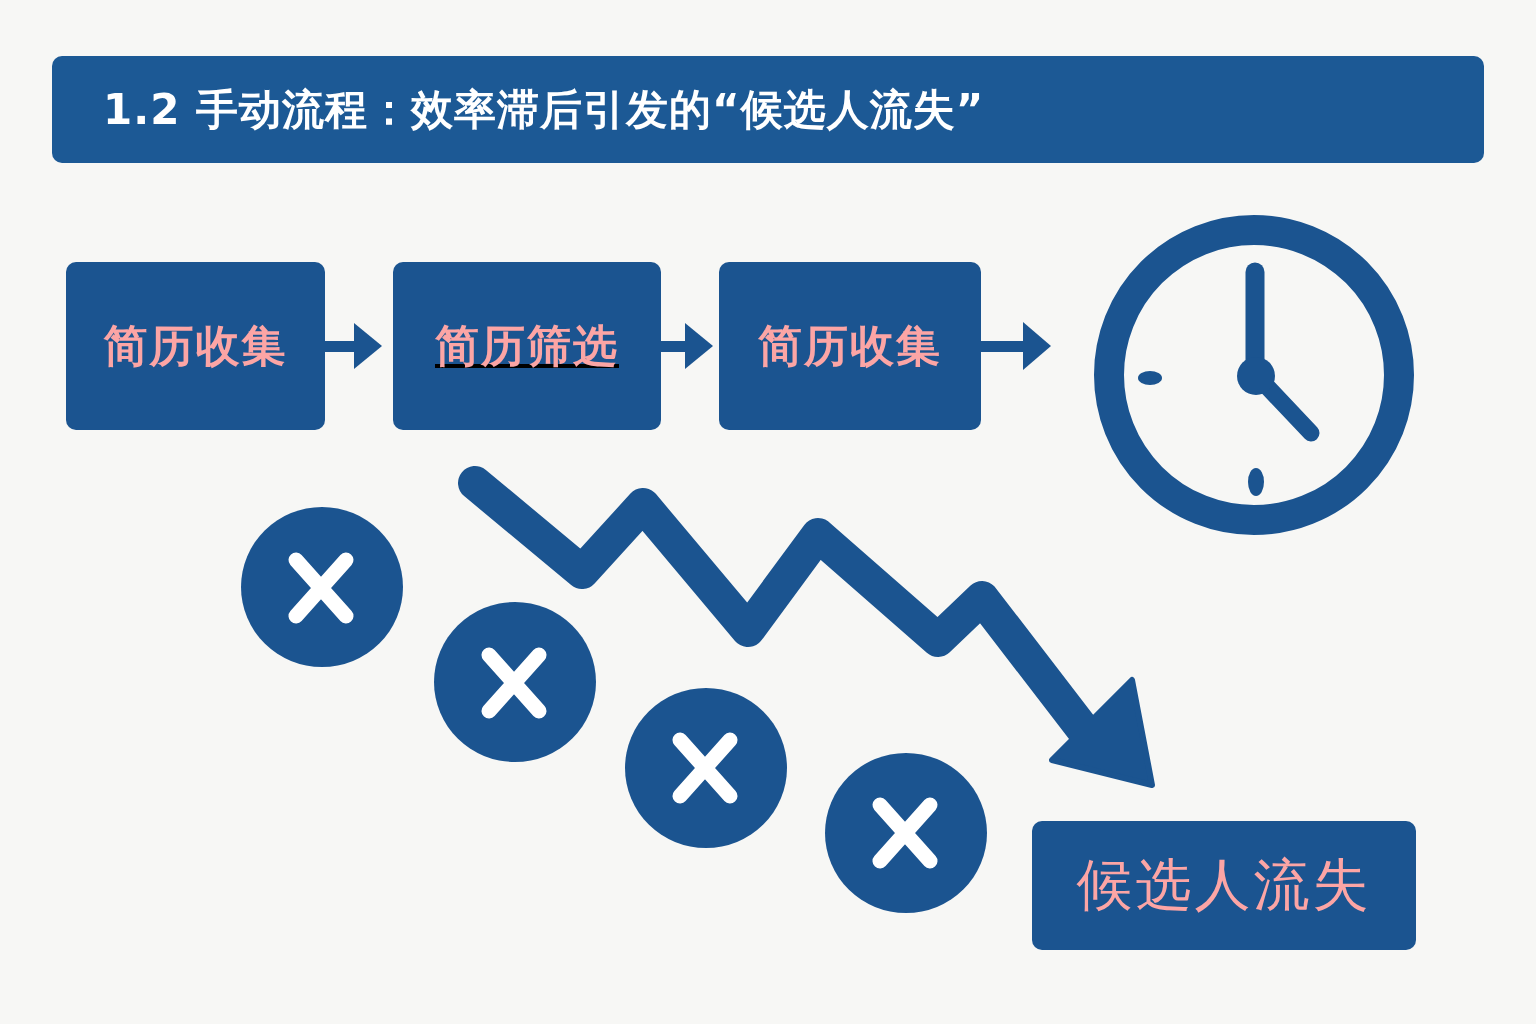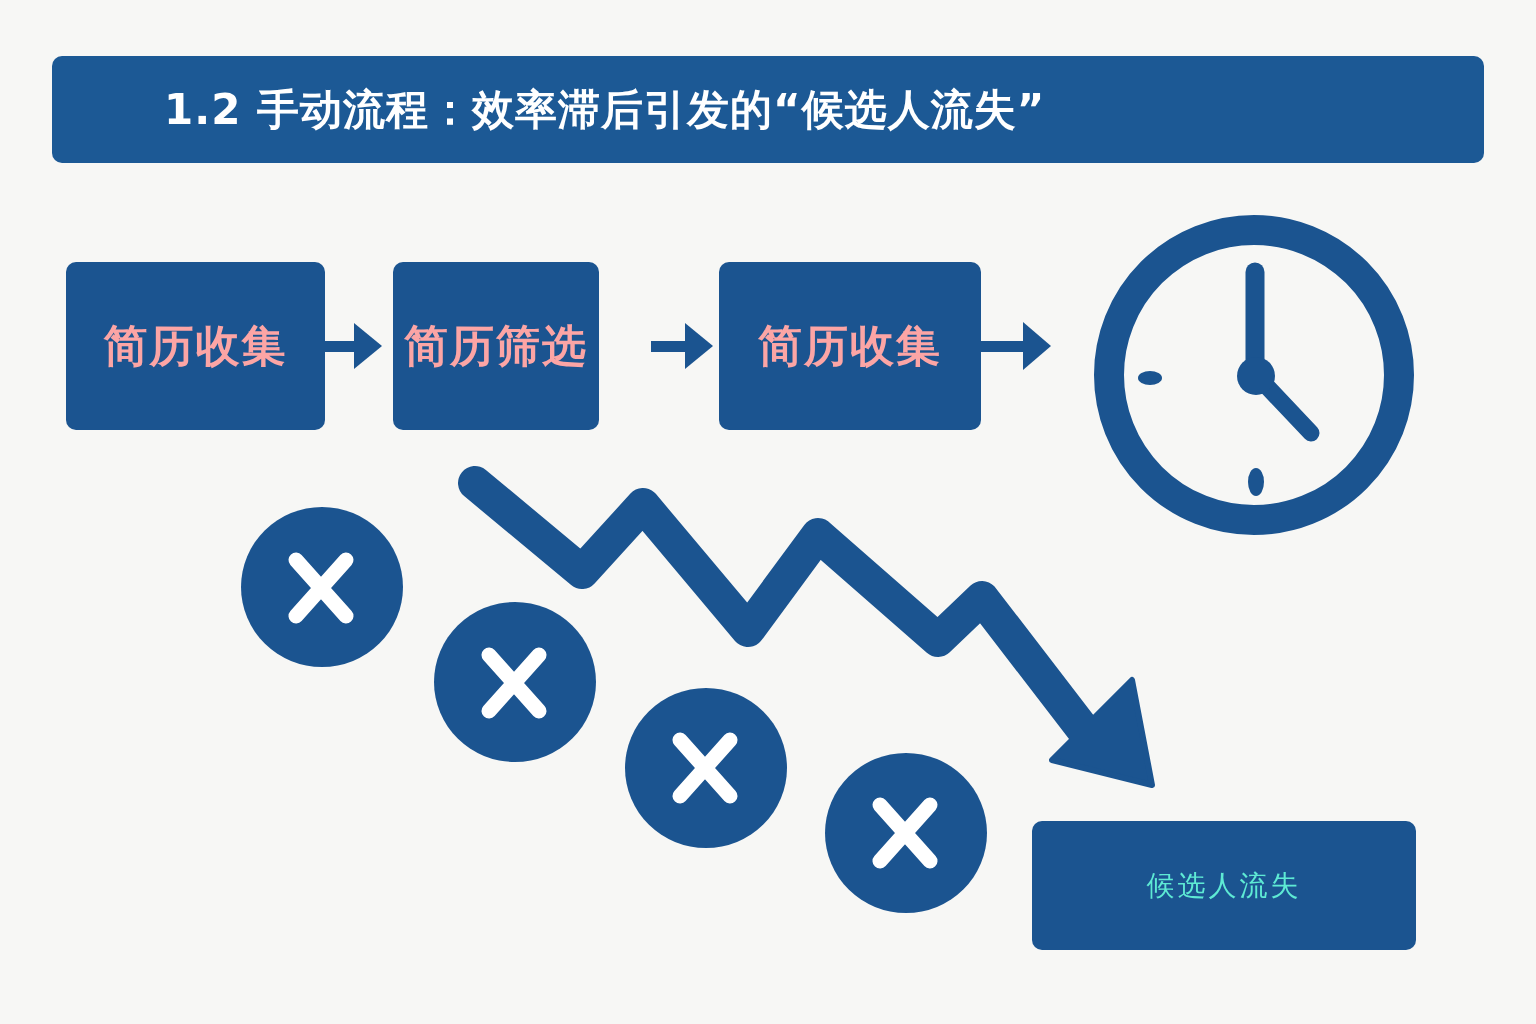--- a/index.html
+++ b/index.html
@@ -4,48 +4,48 @@
 <style>
   html, body { margin: 0; padding: 0; }
   body {
     width: 1536px; height: 1024px; position: relative; overflow: hidden;
     background: #f7f7f5;
     font-family: "DejaVu Sans", "Liberation Sans", sans-serif;
   }
   .title-bar {
     position: absolute; left: 52px; top: 56px; width: 1432px; height: 107px;
     background: #1c5995; border-radius: 10px;
-    display: flex; align-items: center; box-sizing: border-box; padding-left: 112px;
+    display: flex; align-items: center; box-sizing: border-box; padding-left: 51px;
   }
   .title-text { color: #ffffff; font-size: 42px; font-weight: bold; letter-spacing: 1px; }
   .step {
     position: absolute; top: 262px; height: 168px;
     background: #1b5490; border-radius: 10px;
     display: flex; align-items: center; justify-content: center;
   }
   .step-label { color: #fca5a5; font-size: 44px; font-weight: bold; letter-spacing: 2px; }
   .outcome {
     position: absolute; left: 1032px; top: 821px; width: 384px; height: 129px;
     background: #1b5490; border-radius: 10px;
     display: flex; align-items: center; justify-content: center;
   }
-  .outcome-label { color: #5eead4; font-size: 28px; letter-spacing: 3px; }
+  .outcome-label { color: #fca5a5; font-size: 56px; letter-spacing: 3px; }
   svg.overlay { position: absolute; left: 0; top: 0; }
 </style>
 </head>
 <body>
 
 <div class="title-bar">
   <span class="title-text">1.2 手动流程：效率滞后引发的“候选人流失”</span>
 </div>
 
 <div class="step" style="left:66px; width:259px;">
   <span class="step-label">简历收集</span>
 </div>
-<div class="step" style="left:393px; width:206px;">
+<div class="step" style="left:393px; width:268px;text-decoration:underline;">
   <span class="step-label">简历筛选</span>
 </div>
 <div class="step" style="left:719px; width:262px;">
   <span class="step-label">简历收集</span>
 </div>
 
 <svg class="overlay" width="1536" height="1024" viewBox="0 0 1536 1024">
 
   <g fill="#1b5490">
     <rect x="325" y="341" width="30" height="11"></rect>

